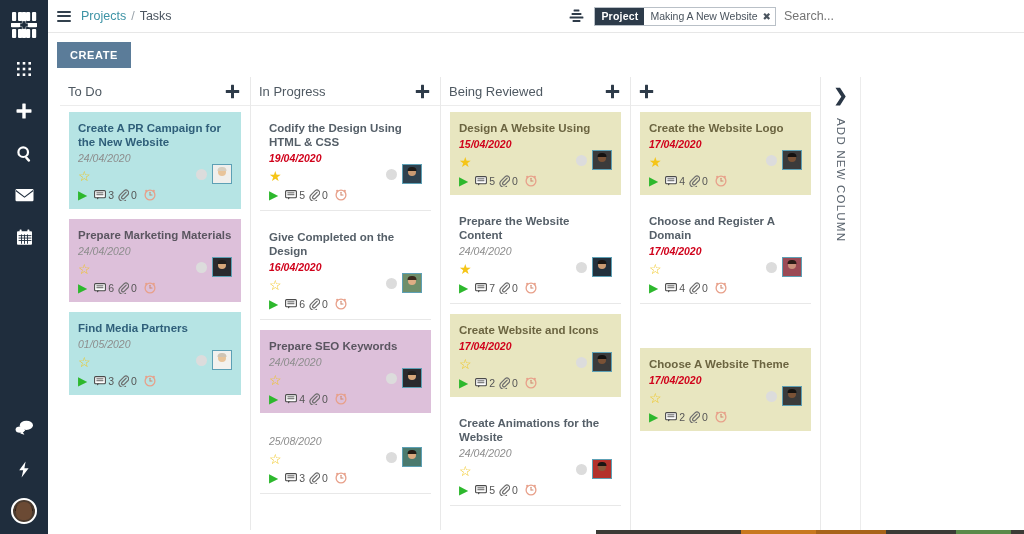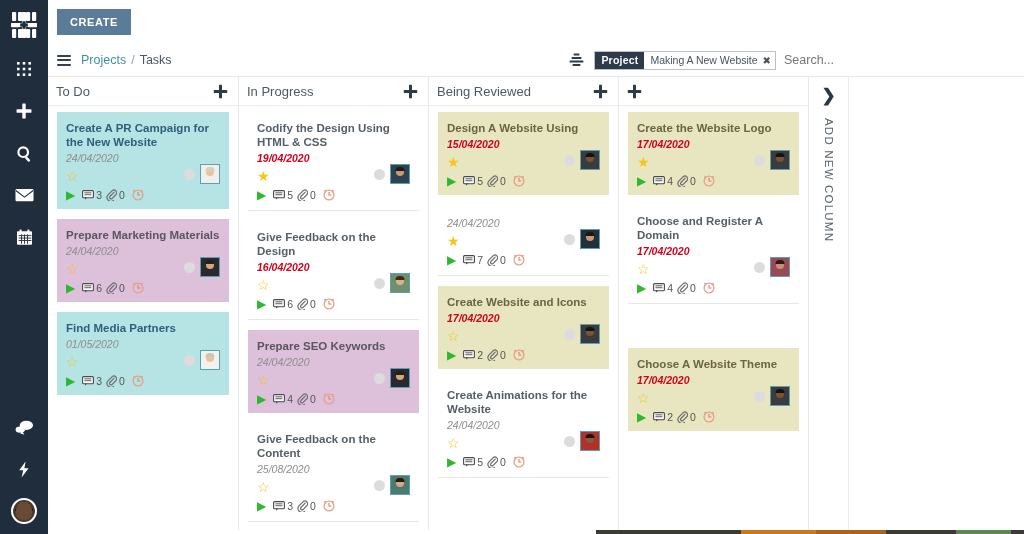--- a/index.html
+++ b/index.html
@@ -87,21 +87,21 @@
   
   #createbar { height: 44px; flex: 0 0 44px; display: flex; align-items: center; padding-left: 9px; background:#fff;}
   #create-btn {
     background: #5b7c99; color: #ffffff;
     border: none; font-family: "Liberation Sans", sans-serif;
     font-size: 11px; font-weight: bold; letter-spacing: .6px;
     padding: 7px 13px; cursor: pointer;
   }
 
   
-  #board { flex: 1 1 auto; display: flex; overflow: hidden; position: relative; }
+  #board { flex: 1 1 auto; display: flex; overflow: hidden; position: relative; padding-left: 12px; }
   .column {
     width: 190px; flex: 0 0 190px;
     border-right: 1px solid #e9e9e9;
     display: flex; flex-direction: column;
     background: #ffffff;
   }
   .column:first-child { width: 191px; flex: 0 0 191px; }
   .col-head {
     height: 29px; flex: 0 0 29px;
     display: flex; align-items: center;
@@ -264,24 +264,20 @@
       </div>
       <div class="rail-avatar">
         <div class="hair"></div>
         <div class="face"></div>
       </div>
     </div>
   </div>
 
   <div id="main">
 
-    <div id="createbar">
-      <button id="create-btn">CREATE</button>
-    </div>
-
     <div id="topbar">
       <div class="hamburger">
         <i></i>
           <i></i>
           <i></i>
       </div>
       <span class="crumb link">Projects</span>
       <span class="crumb-sep">/</span>
       <span class="crumb current">Tasks</span>
 
@@ -298,20 +294,24 @@
           <span class="chip-key">Project</span>
           <span class="chip-val">
             <span>Making A New Website</span>
             <span class="chip-x">✖</span>
           </span>
         </div>
         <input class="search-box" placeholder="Search..." style="">
       </div>
     </div>
 
+    <div id="createbar">
+      <button id="create-btn">CREATE</button>
+    </div>
+
     <div id="board">
 
       <div class="column">
           <div class="col-head">
             <span class="col-title">To Do</span>
             <span class="col-plus">
               <svg width="15" height="15" viewBox="0 0 15 15" fill="#2e3b49">
                 <rect x="6" y="0.8" width="3" height="13.4" rx="0.5"></rect>
                 <rect x="0.8" y="6" width="13.4" height="3" rx="0.5"></rect>
               </svg>
@@ -497,21 +497,21 @@
                     <circle cx="6" cy="6" r="4.9" fill="none" stroke="#e8a08a" stroke-width="1.3"></circle>
                     <rect x="5.5" y="2.8" width="1" height="3.6" rx="0.4" fill="#d08a72"></rect>
                     <rect x="5.6" y="5.6" width="2.9" height="1" rx="0.4" fill="#d08a72"></rect>
                     <rect x="1.2" y="0.9" width="2" height="1.8" rx="0.6" fill="#e8a08a" transform="rotate(-40 2.2 1.8)"></rect>
                     <rect x="8.8" y="0.9" width="2" height="1.8" rx="0.6" fill="#e8a08a" transform="rotate(40 9.8 1.8)"></rect>
                   </svg>
                 </span>
               </div>
             </div>
             <div class="card plain">
-              <div class="card-title" style="color:#555f68">Give Feedback on the Design</div>
+              <div class="card-title" style="color:#555f68">Give Completed on the Design</div>
               <div class="card-date date-red">16/04/2020</div>
               <div class="card-mid">
                 <span class="star off">☆</span>
                 <span class="card-right">
                   <span class="gray-dot"></span>
                   <div class="avatar">
                     <div class="bg" style="background:#6f8f6a"></div>
                     <div class="body" style="background:#6f8f6a"></div>
                     <div class="head" style="background:#dfae85"></div>
                     <div style="position:absolute;left:50%;top:13%;transform:translateX(-50%);width:9px;height:4px;border-radius:5px 5px 0 0;background:#3a2a1d"></div>
@@ -583,21 +583,20 @@
                     <circle cx="6" cy="6" r="4.9" fill="none" stroke="#e8a08a" stroke-width="1.3"></circle>
                     <rect x="5.5" y="2.8" width="1" height="3.6" rx="0.4" fill="#d08a72"></rect>
                     <rect x="5.6" y="5.6" width="2.9" height="1" rx="0.4" fill="#d08a72"></rect>
                     <rect x="1.2" y="0.9" width="2" height="1.8" rx="0.6" fill="#e8a08a" transform="rotate(-40 2.2 1.8)"></rect>
                     <rect x="8.8" y="0.9" width="2" height="1.8" rx="0.6" fill="#e8a08a" transform="rotate(40 9.8 1.8)"></rect>
                   </svg>
                 </span>
               </div>
             </div>
             <div class="card plain">
-              <div class="card-title" style="color:#555f68">Give Feedback on the Content</div>
               <div class="card-date date-gray">25/08/2020</div>
               <div class="card-mid">
                 <span class="star off">☆</span>
                 <span class="card-right">
                   <span class="gray-dot"></span>
                   <div class="avatar">
                     <div class="bg" style="background:#4b7a6e"></div>
                     <div class="body" style="background:#4b7a6e"></div>
                     <div class="head" style="background:#d9a97e"></div>
                     <div style="position:absolute;left:50%;top:13%;transform:translateX(-50%);width:9px;height:4px;border-radius:5px 5px 0 0;background:#241c14"></div>
@@ -682,20 +681,21 @@
                     <circle cx="6" cy="6" r="4.9" fill="none" stroke="#e8a08a" stroke-width="1.3"></circle>
                     <rect x="5.5" y="2.8" width="1" height="3.6" rx="0.4" fill="#d08a72"></rect>
                     <rect x="5.6" y="5.6" width="2.9" height="1" rx="0.4" fill="#d08a72"></rect>
                     <rect x="1.2" y="0.9" width="2" height="1.8" rx="0.6" fill="#e8a08a" transform="rotate(-40 2.2 1.8)"></rect>
                     <rect x="8.8" y="0.9" width="2" height="1.8" rx="0.6" fill="#e8a08a" transform="rotate(40 9.8 1.8)"></rect>
                   </svg>
                 </span>
               </div>
             </div>
             <div class="card plain">
+              <div class="card-title" style="color:#555f68">Prepare the Website Content</div>
               <div class="card-date date-gray">24/04/2020</div>
               <div class="card-mid">
                 <span class="star on">★</span>
                 <span class="card-right">
                   <span class="gray-dot"></span>
                   <div class="avatar">
                     <div class="bg" style="background:#22303c"></div>
                     <div class="body" style="background:#22303c"></div>
                     <div class="head" style="background:#c99a72"></div>
                     <div style="position:absolute;left:50%;top:13%;transform:translateX(-50%);width:9px;height:4px;border-radius:5px 5px 0 0;background:#1b1714"></div>

